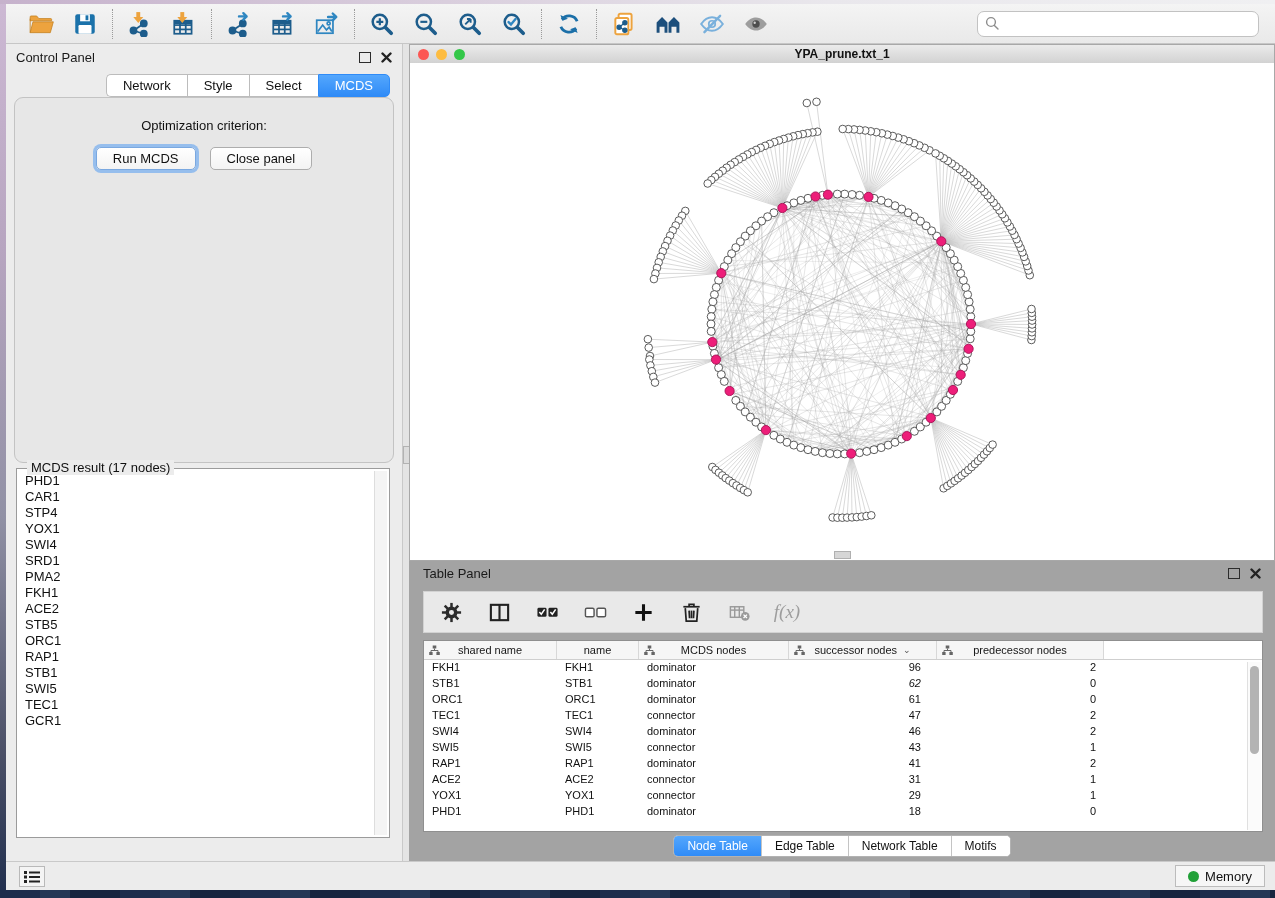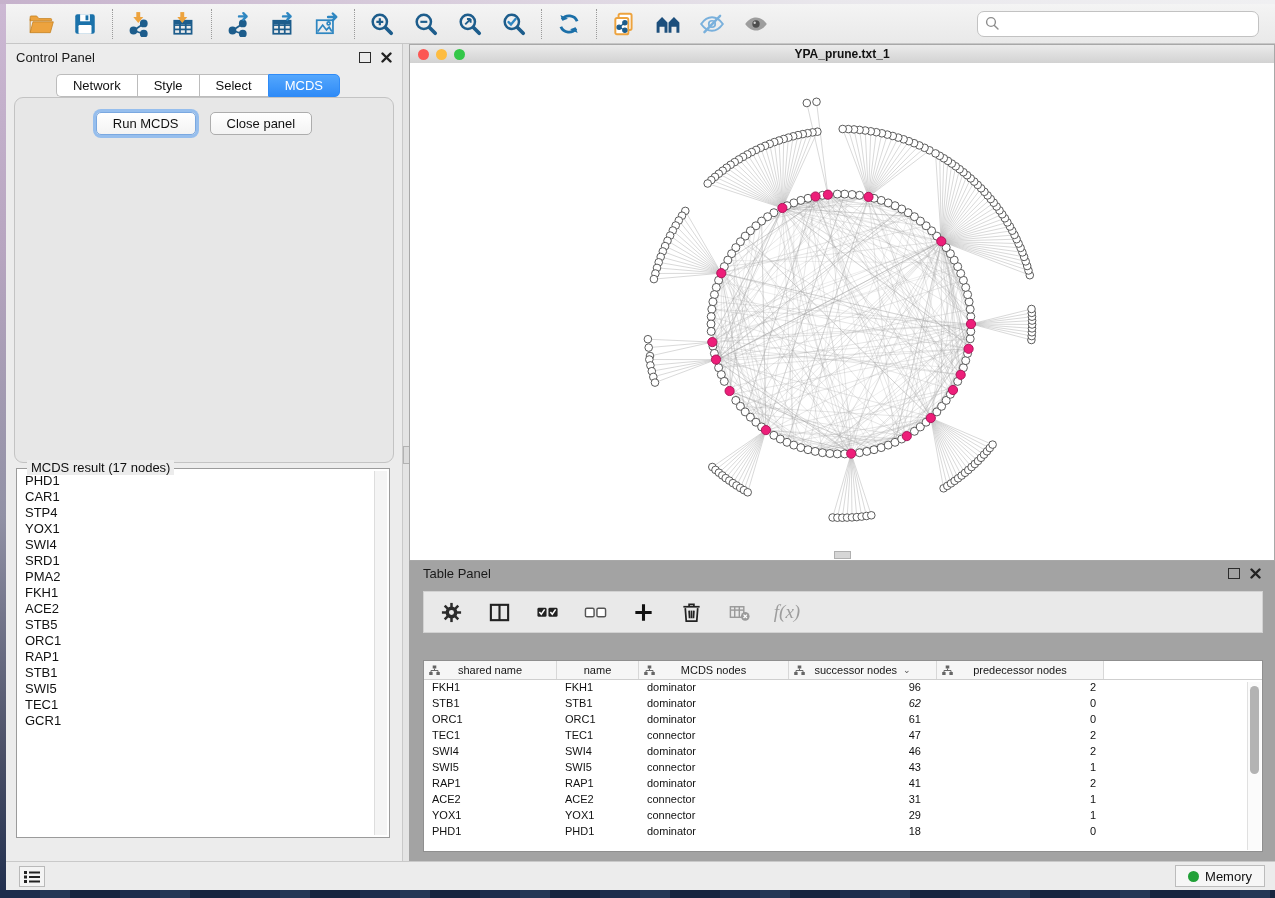--- a/index.html
+++ b/index.html
@@ -38,21 +38,21 @@
     border-left:1px solid #c9c9c9;border-right:1px solid #bdbdbd;}
   .v-handle{position:absolute;left:0px;top:402px;width:5px;height:16px;background:#dcdcdc;border:1px solid #b2b2b2;}
   .right-area{position:absolute;left:403px;top:0;right:0;bottom:0;}
 
   
   .cp-title{position:absolute;top:0;left:0;right:0;height:26px;display:flex;align-items:center;
     padding:0 10px;font-size:13px;color:#1a1a1a;}
   .panel-winbtns{margin-left:auto;display:flex;align-items:center;gap:10px;}
   .float-glyph{width:10px;height:9px;border:1.6px solid #2c2c2c;display:inline-block;background:transparent;}
   .panel-winbtns .x svg{display:block;}
-  .cp-tabs{position:absolute;top:30px;left:0;right:12px;display:flex;justify-content:center;}
+  .cp-tabs{position:absolute;top:30px;left:0;right:12px;display:flex;justify-content:flex-end;}
   .cp-tab{font-size:13px;padding:3px 16px;background:#fff;border:1px solid #bcbcbc;border-right:none;color:#111;}
   .cp-tab:first-child{border-top-left-radius:5px;border-bottom-left-radius:5px;}
   .cp-tab:last-child{border-right:1px solid #bcbcbc;border-top-right-radius:5px;border-bottom-right-radius:5px;}
   .cp-tab.selected{background:linear-gradient(#54a7fd,#2f8bf7);color:#fff;border-color:#2f8bf7;}
   .cp-box{position:absolute;top:53px;left:8px;right:8px;height:364px;background:#e7e7e7;
     border:1px solid #c3c3c3;border-radius:9px;}
   .cp-crit-label{margin-top:20px;text-align:center;font-size:13px;color:#111;}
   .cp-select{position:relative;margin:12px auto 0 auto;width:316px;height:23px;background:#fff;
     border:1px solid #b5b5b5;border-radius:5px;box-sizing:border-box;}
   .cp-select .val{display:block;line-height:21px;padding-left:10px;font-size:13px;color:#111;
@@ -82,21 +82,21 @@
   .h-handle{position:absolute;left:50%;margin-left:-8px;bottom:1px;width:15px;height:6px;background:#d6d6d6;border:1px solid #b0b0b0;}
 
   
   .table-panel{position:absolute;top:517px;left:0;right:0;bottom:0;background:#a3a3a3;}
   .tp-title{position:absolute;top:0;left:0;right:0;height:24px;display:flex;align-items:center;
     padding:0 14px;font-size:13px;color:#1a1a1a;}
   .tp-toolbar{position:absolute;top:30px;left:14px;right:12px;height:42px;background:#e9e9e9;
     border:1px solid #d2d2d2;display:flex;align-items:center;gap:22px;padding:0 14px;box-sizing:border-box;}
   .tp-tool{width:26px;height:26px;display:flex;align-items:center;justify-content:center;background:none;border:none;padding:0;}
   .tp-tool .fx{font-family:"Liberation Serif","DejaVu Serif",serif;font-style:italic;font-size:19px;color:#9d9d9d;}
-  .tp-table{position:absolute;top:79px;left:14px;right:12px;height:190px;background:#fff;border:1px solid #8f8f8f;overflow:hidden;margin-top:20px;}
+  .tp-table{position:absolute;top:79px;left:14px;right:12px;height:190px;background:#fff;border:1px solid #8f8f8f;overflow:hidden;}
   .tp-header{display:flex;height:19px;background:#f6f6f6;border-bottom:1px solid #cfcfcf;box-sizing:border-box;}
   .tp-th{position:relative;display:flex;align-items:center;justify-content:center;
     border-right:1px solid #d8d8d8;font-size:11px;color:#161616;box-sizing:border-box;}
   .tp-th .tree{position:absolute;left:5px;top:4px;}
   .tp-th .sort{margin-left:6px;color:#555;font-size:9px;}
   .tp-th.filler{border-right:none;background:#fff;}
   .tp-row{display:flex;height:16px;font-size:11px;color:#111;}
   .tp-td{box-sizing:border-box;padding:1px 8px 0 8px;white-space:nowrap;overflow:hidden;}
   .tp-td.num{text-align:right;}
   .tp-scroll{position:absolute;top:21px;right:1px;bottom:1px;width:13px;background:#fbfbfb;border-left:1px solid #e0e0e0;}
@@ -325,20 +325,21 @@
         </span>
       </div>
       <div class="cp-tabs" id="cp-tabs">
           <button class="cp-tab">Network</button>
           <button class="cp-tab">Style</button>
           <button class="cp-tab">Select</button>
           <button class="cp-tab selected">MCDS</button>
         </div>
 
       <div class="cp-box">
+        <div class="cp-crit-label">Optimization criterion:</div>
         <div class="cp-buttons">
           <button class="btn focused">Run MCDS</button>
           <button class="btn">Close panel</button>
         </div>
       </div>
 
       <div class="cp-group">
         <span class="cp-group-title">MCDS result (17 nodes)</span>
         <ul class="mcds-list" id="mcds-list">
             <li>PHD1</li>
@@ -1313,20 +1314,28 @@
                 <div class="tp-td" style="width: 82px;">PHD1</div>
                 <div class="tp-td" style="width: 150px;">dominator</div>
                 <div class="tp-td num" style="width: 148px; padding-right: 16px;">18</div>
                 <div class="tp-td num" style="width: 167px;">0</div>
               </div>
             </div>
           <div class="tp-scroll">
             <div class="tp-thumb"></div>
           </div>
         </div>
+        <div class="tp-tabs-wrap">
+          <div class="tp-tabs" id="tp-tabs">
+              <button class="tp-tab selected">Node Table</button>
+              <button class="tp-tab">Edge Table</button>
+              <button class="tp-tab">Network Table</button>
+              <button class="tp-tab">Motifs</button>
+            </div>
+        </div>
       </div>
     </div>
   </div>
 
   <div class="status-bar">
     <button class="list-btn">
       <svg width="16" height="14" viewBox="0 0 16 14">
         <g fill="#222">
             <rect x="0" y="1" width="3" height="3"></rect>
             <rect x="5" y="1.5" width="11" height="2"></rect>

